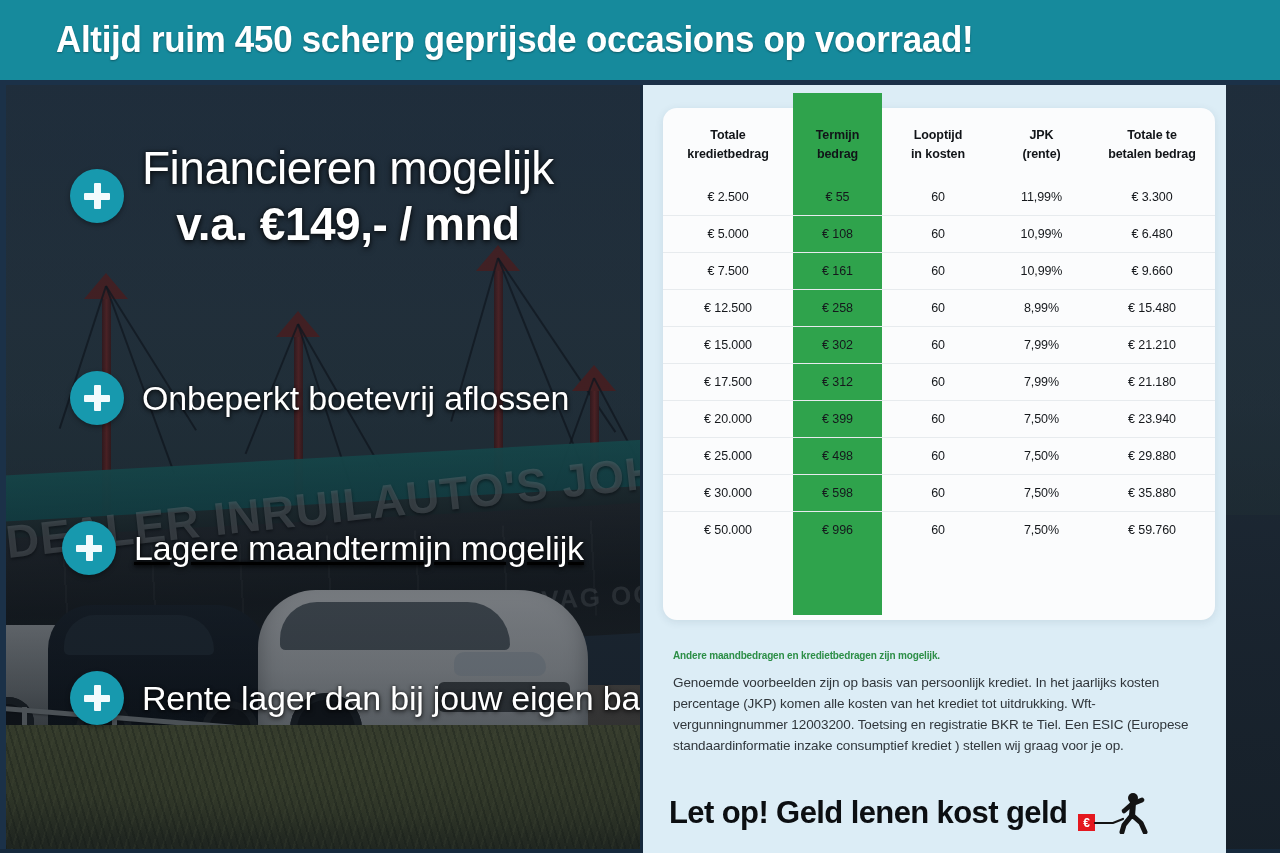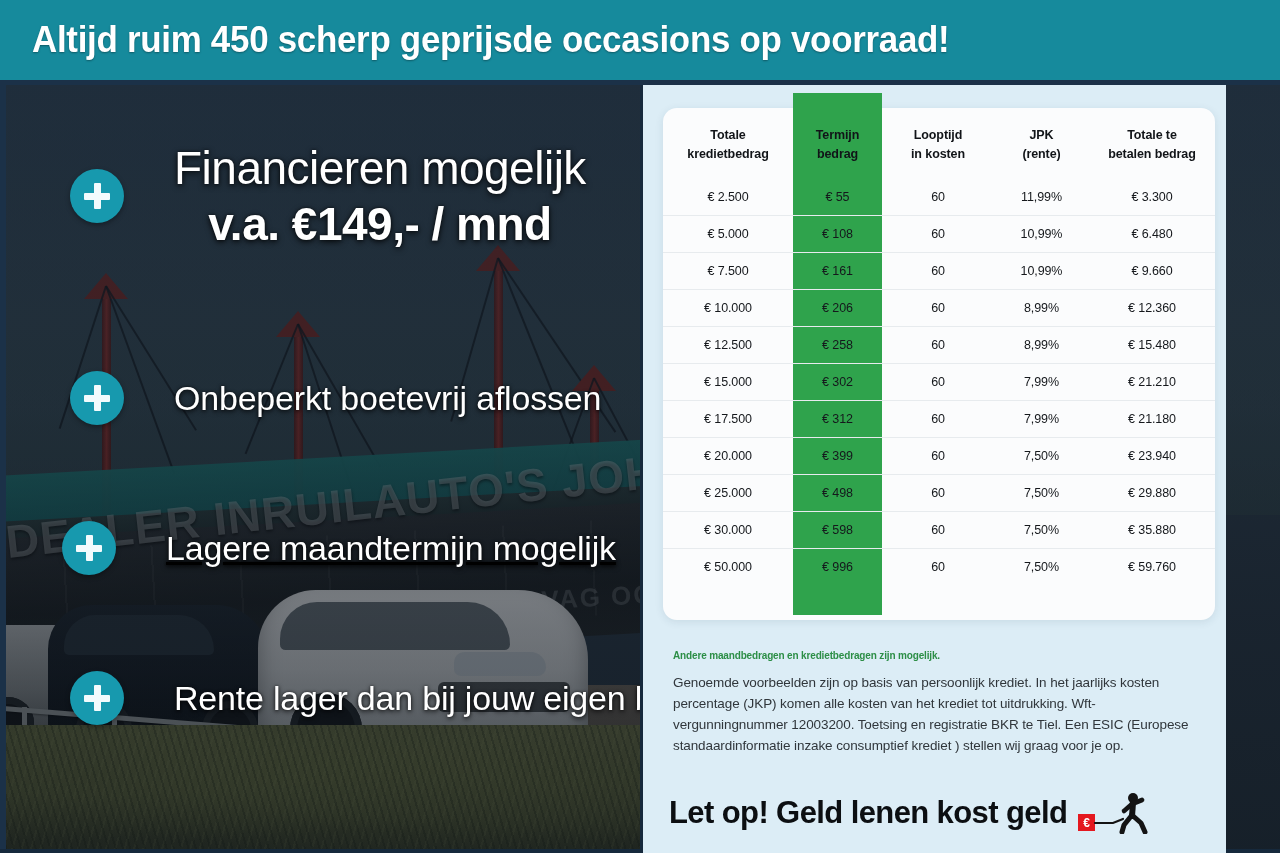--- a/index.html
+++ b/index.html
@@ -14,21 +14,21 @@
     position: relative;
     width: 1280px; height: 853px;
     overflow: hidden;
   }
 
   
   .banner {
     position: absolute; left: 0; top: 0;
     width: 1280px; height: 80px;
     background: #168a9c;
-    display: flex; align-items: center;
+    display: flex; align-items: center; padding-left: 24px;
   }
   .banner-text {
     margin-left: 32px;
     color: #ffffff;
     font-family: "Liberation Sans Narrow", "Liberation Sans", sans-serif;
     font-weight: bold;
     font-size: 36px;
     letter-spacing: -0.3px;
     white-space: nowrap;
     transform: scaleX(0.97);
@@ -220,21 +220,21 @@
   
   .frame-left {
     position: absolute; left:0; top:0; width: 6px; height: 768px; background:#1b3148;
   }
   .frame-bottom {
     position: absolute; left:0; bottom:0; width: 1280px; height: 4px; background:#16293c;
   }
 
   
   .bullets { position: absolute; left: 0; top: 0; width: 690px; height: 768px; }
-  .bullet { position: absolute; display: flex; align-items: center; gap: 32px; }
+  .bullet { position: absolute; display: flex; align-items: center; }
   .plus-icon {
     width: 54px; height: 54px; border-radius: 50%;
     background: #1799ae;
     flex: 0 0 54px;
     position: relative;
     box-shadow: 0 2px 5px rgba(0,0,0,0.35);
   }
   .plus-icon::before, .plus-icon::after {
     content: ""; position: absolute; background: #f2fbfd; border-radius: 1px;
   }
@@ -515,27 +515,20 @@
               <td><span>€ 6.480</span></td>
             </tr>
             <tr>
               <td><span>€ 7.500</span></td>
               <td class="hl"><span>€ 161</span></td>
               <td><span>60</span></td>
               <td><span>10,99%</span></td>
               <td><span>€ 9.660</span></td>
             </tr>
             <tr>
-              <td><span>€ 10.000</span></td>
-              <td class="hl"><span>€ 206</span></td>
-              <td><span>60</span></td>
-              <td><span>8,99%</span></td>
-              <td><span>€ 12.360</span></td>
-            </tr>
-            <tr>
               <td><span>€ 12.500</span></td>
               <td class="hl"><span>€ 258</span></td>
               <td><span>60</span></td>
               <td><span>8,99%</span></td>
               <td><span>€ 15.480</span></td>
             </tr>
             <tr>
               <td><span>€ 15.000</span></td>
               <td class="hl"><span>€ 302</span></td>
               <td><span>60</span></td>

